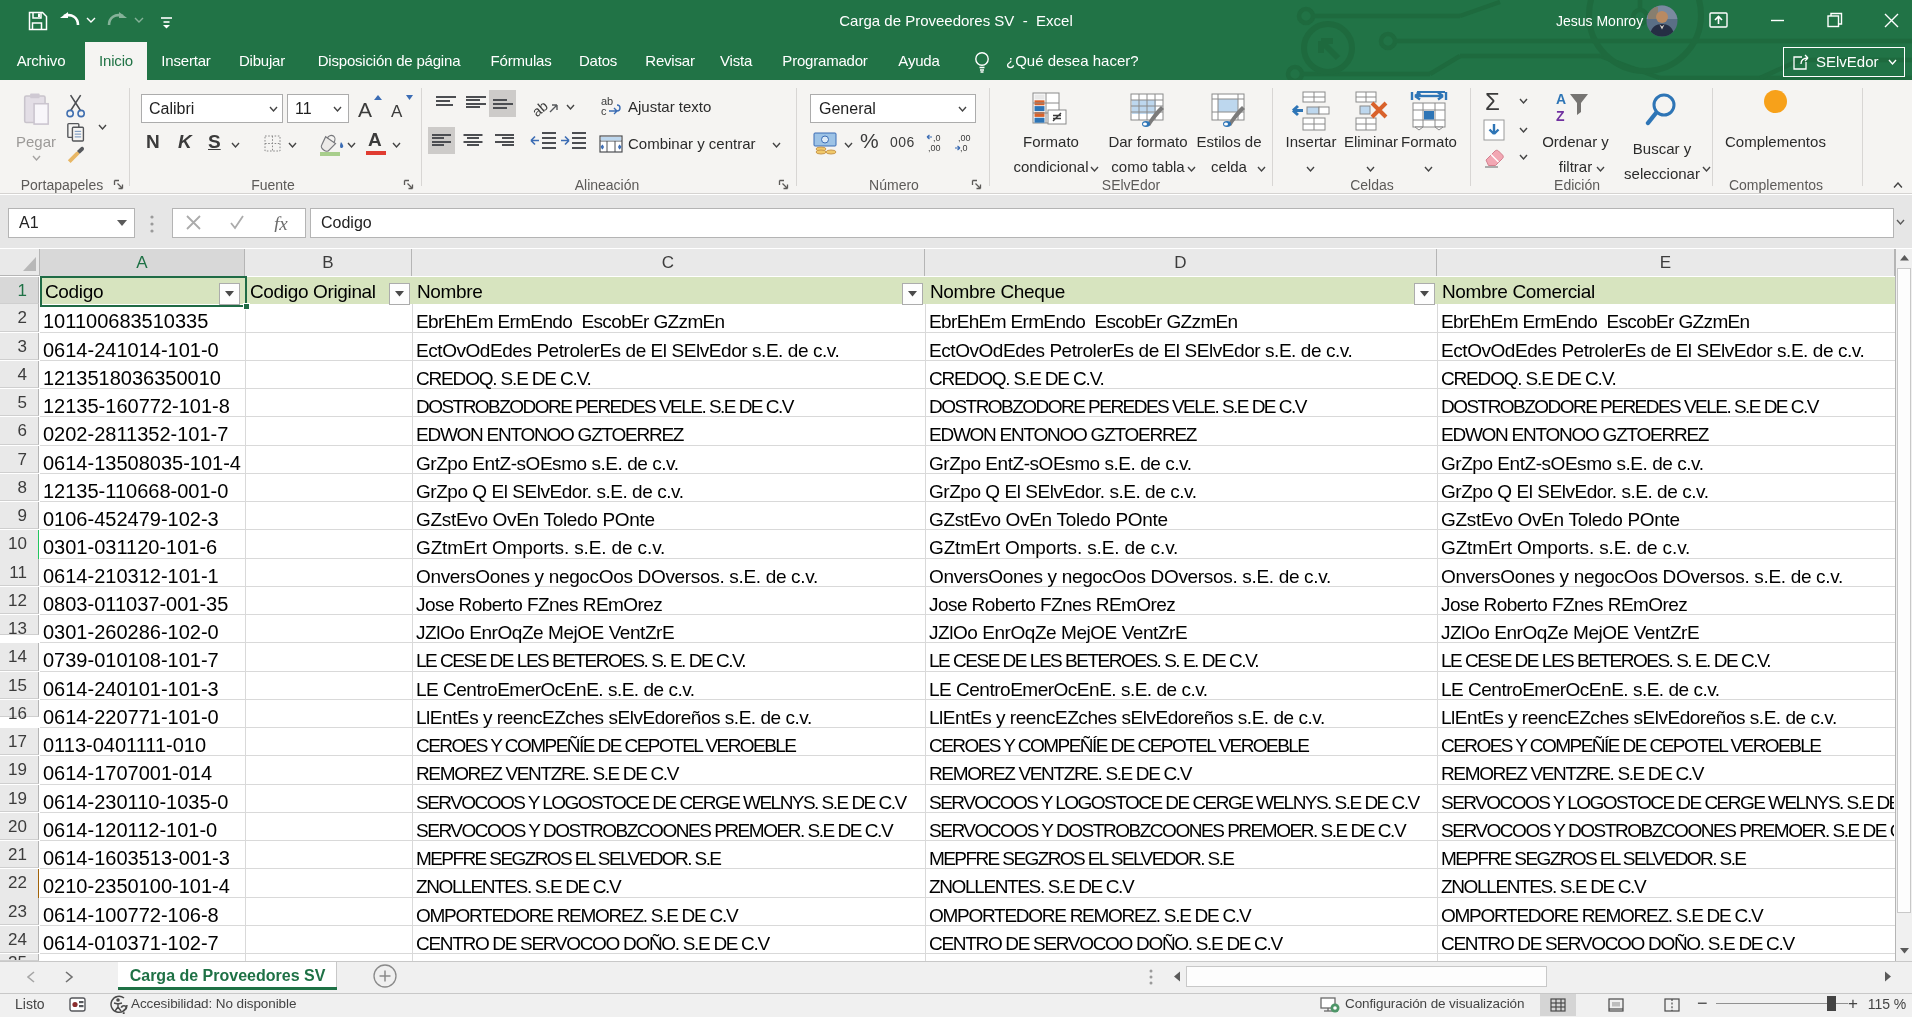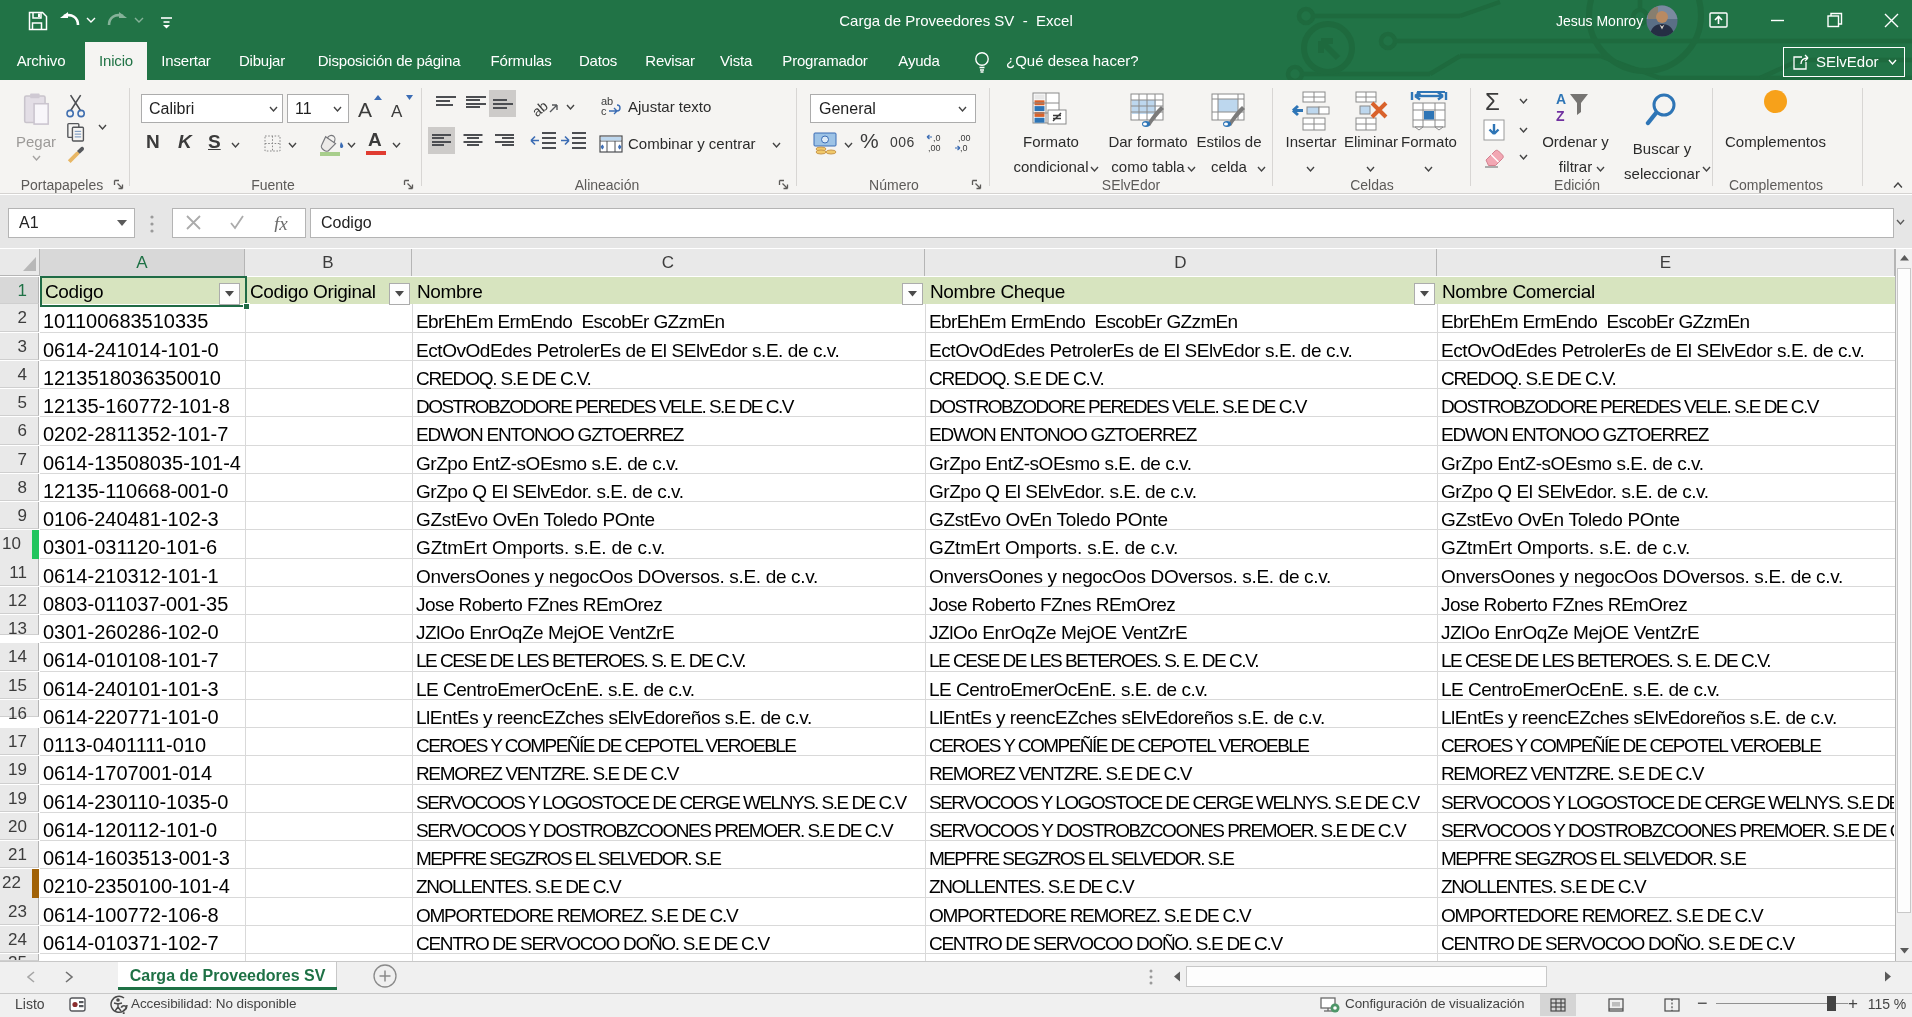--- a/index.html
+++ b/index.html
@@ -535,33 +535,33 @@
 <div class="chd" style="left:1437px;width:458px;background:#E9E9E9;color:#3D3D3D">E</div>
 <div class="rn" style="top:277px;height:27px;line-height:27px;background:#D8D8D8;color:#1E7145;border-right:1px solid #B5B5B5;border-bottom:1px solid #CFCFCF">1</div>
 <div class="rn" style="top:304px;height:28px;border-right:1px solid #B5B5B5">2</div>
 <div class="rn" style="top:333px;height:27px;border-right:1px solid #B5B5B5">3</div>
 <div class="rn" style="top:361px;height:27px;border-right:1px solid #B5B5B5">4</div>
 <div class="rn" style="top:389px;height:27px;border-right:1px solid #B5B5B5">5</div>
 <div class="rn" style="top:417px;height:28px;border-right:1px solid #B5B5B5">6</div>
 <div class="rn" style="top:446px;height:27px;border-right:1px solid #B5B5B5">7</div>
 <div class="rn" style="top:474px;height:27px;border-right:1px solid #B5B5B5">8</div>
 <div class="rn" style="top:502px;height:27px;border-right:1px solid #B5B5B5">9</div>
-<div class="rn" style="top:530px;height:41px;border-right:7px solid #22c55e">10</div>
+<div class="rn" style="top:530px;height:41px;border-right:1px solid #22c55e">10</div>
 <div class="rn" style="top:559px;height:27px;border-right:1px solid #B5B5B5">11</div>
 <div class="rn" style="top:587px;height:27px;border-right:1px solid #B5B5B5">12</div>
 <div class="rn" style="top:615px;height:20px;border-right:1px solid #B5B5B5">13</div>
 <div class="rn" style="top:643px;height:28px;border-right:1px solid #B5B5B5">14</div>
 <div class="rn" style="top:672px;height:27px;border-right:1px solid #B5B5B5">15</div>
 <div class="rn" style="top:700px;height:17px;border-right:1px solid #B5B5B5">16</div>
 <div class="rn" style="top:728px;height:27px;border-right:1px solid #B5B5B5">17</div>
 <div class="rn" style="top:756px;height:28px;border-right:1px solid #B5B5B5">19</div>
 <div class="rn" style="top:785px;height:27px;border-right:1px solid #B5B5B5">19</div>
 <div class="rn" style="top:813px;height:27px;border-right:1px solid #B5B5B5">20</div>
 <div class="rn" style="top:841px;height:27px;border-right:1px solid #B5B5B5">21</div>
-<div class="rn" style="top:869px;height:40px;border-right:7px solid #a16207">22</div>
+<div class="rn" style="top:869px;height:40px;border-right:1px solid #a16207">22</div>
 <div class="rn" style="top:898px;height:27px;border-right:1px solid #B5B5B5">23</div>
 <div class="rn" style="top:926px;height:27px;border-right:1px solid #B5B5B5">24</div>
 <div class="rn" style="top:954px;height:7px;line-height:17px;border-right:1px solid #B5B5B5;overflow:hidden">25</div>
 <div class="vl" style="left:245px;top:277px;height:684px"></div>
 <div class="vl" style="left:412px;top:277px;height:684px"></div>
 <div class="vl" style="left:925px;top:277px;height:684px"></div>
 <div class="vl" style="left:1437px;top:277px;height:684px"></div>
 <div class="vl" style="left:1895px;top:249px;height:712px;background:#B5B5B5"></div>
 <div class="hl" style="left:40px;top:332px;width:1855px"></div>
 <div class="hl" style="left:40px;top:360px;width:1855px"></div>
@@ -631,41 +631,41 @@
 <div class="cell nar" style="left:929px;top:420px;width:506px;letter-spacing:-1.25px">EDWON ENTONOO GZTOERREZ</div>
 <div class="cell nar" style="left:1441px;top:420px;width:453px;letter-spacing:-1.25px">EDWON ENTONOO GZTOERREZ</div>
 <div class="cell" style="left:43px;top:449px;width:201px">0614-13508035-101-4</div>
 <div class="cell nar" style="left:416px;top:449px;width:507px;letter-spacing:-0.46px">GrZpo EntZ-sOEsmo s.E. de c.v.</div>
 <div class="cell nar" style="left:929px;top:449px;width:506px;letter-spacing:-0.46px">GrZpo EntZ-sOEsmo s.E. de c.v.</div>
 <div class="cell nar" style="left:1441px;top:449px;width:453px;letter-spacing:-0.46px">GrZpo EntZ-sOEsmo s.E. de c.v.</div>
 <div class="cell" style="left:43px;top:477px;width:201px">12135-110668-001-0</div>
 <div class="cell nar" style="left:416px;top:477px;width:507px;letter-spacing:-0.46px">GrZpo Q El SElvEdor. s.E. de c.v.</div>
 <div class="cell nar" style="left:929px;top:477px;width:506px;letter-spacing:-0.46px">GrZpo Q El SElvEdor. s.E. de c.v.</div>
 <div class="cell nar" style="left:1441px;top:477px;width:453px;letter-spacing:-0.46px">GrZpo Q El SElvEdor. s.E. de c.v.</div>
-<div class="cell" style="left:43px;top:505px;width:201px">0106-240481-102-3</div>
+<div class="cell" style="left:43px;top:505px;width:201px">0106-452479-102-3</div>
 <div class="cell nar" style="left:416px;top:505px;width:507px;letter-spacing:-0.32px">GZstEvo OvEn Toledo POnte</div>
 <div class="cell nar" style="left:929px;top:505px;width:506px;letter-spacing:-0.32px">GZstEvo OvEn Toledo POnte</div>
 <div class="cell nar" style="left:1441px;top:505px;width:453px;letter-spacing:-0.32px">GZstEvo OvEn Toledo POnte</div>
 <div class="cell" style="left:43px;top:533px;width:201px">0301-031120-101-6</div>
 <div class="cell nar" style="left:416px;top:533px;width:507px;letter-spacing:-0.13px">GZtmErt Omports. s.E. de c.v.</div>
 <div class="cell nar" style="left:929px;top:533px;width:506px;letter-spacing:-0.13px">GZtmErt Omports. s.E. de c.v.</div>
 <div class="cell nar" style="left:1441px;top:533px;width:453px;letter-spacing:-0.13px">GZtmErt Omports. s.E. de c.v.</div>
 <div class="cell" style="left:43px;top:562px;width:201px">0614-210312-101-1</div>
 <div class="cell nar" style="left:416px;top:562px;width:507px;letter-spacing:-0.33px">OnversOones y negocOos DOversos. s.E. de c.v.</div>
 <div class="cell nar" style="left:929px;top:562px;width:506px;letter-spacing:-0.33px">OnversOones y negocOos DOversos. s.E. de c.v.</div>
 <div class="cell nar" style="left:1441px;top:562px;width:453px;letter-spacing:-0.33px">OnversOones y negocOos DOversos. s.E. de c.v.</div>
 <div class="cell" style="left:43px;top:590px;width:201px">0803-011037-001-35</div>
 <div class="cell nar" style="left:416px;top:590px;width:507px;letter-spacing:-0.56px">Jose Roberto FZnes REmOrez</div>
 <div class="cell nar" style="left:929px;top:590px;width:506px;letter-spacing:-0.56px">Jose Roberto FZnes REmOrez</div>
 <div class="cell nar" style="left:1441px;top:590px;width:453px;letter-spacing:-0.56px">Jose Roberto FZnes REmOrez</div>
 <div class="cell" style="left:43px;top:618px;width:201px">0301-260286-102-0</div>
 <div class="cell nar" style="left:416px;top:618px;width:507px;letter-spacing:-0.45px">JZlOo EnrOqZe MejOE VentZrE</div>
 <div class="cell nar" style="left:929px;top:618px;width:506px;letter-spacing:-0.45px">JZlOo EnrOqZe MejOE VentZrE</div>
 <div class="cell nar" style="left:1441px;top:618px;width:453px;letter-spacing:-0.45px">JZlOo EnrOqZe MejOE VentZrE</div>
-<div class="cell" style="left:43px;top:646px;width:201px">0614-010108-101-7</div>
+<div class="cell" style="left:43px;top:646px;width:201px">0739-010108-101-7</div>
 <div class="cell nar" style="left:416px;top:646px;width:507px;letter-spacing:-1.49px">LE CESE DE LES BETEROES. S. E. DE C.V.</div>
 <div class="cell nar" style="left:929px;top:646px;width:506px;letter-spacing:-1.49px">LE CESE DE LES BETEROES. S. E. DE C.V.</div>
 <div class="cell nar" style="left:1441px;top:646px;width:453px;letter-spacing:-1.49px">LE CESE DE LES BETEROES. S. E. DE C.V.</div>
 <div class="cell" style="left:43px;top:675px;width:201px">0614-240101-101-3</div>
 <div class="cell nar" style="left:416px;top:675px;width:507px;letter-spacing:-0.49px">LE CentroEmerOcEnE. s.E. de c.v.</div>
 <div class="cell nar" style="left:929px;top:675px;width:506px;letter-spacing:-0.49px">LE CentroEmerOcEnE. s.E. de c.v.</div>
 <div class="cell nar" style="left:1441px;top:675px;width:453px;letter-spacing:-0.49px">LE CentroEmerOcEnE. s.E. de c.v.</div>
 <div class="cell" style="left:43px;top:703px;width:201px">0614-220771-101-0</div>
 <div class="cell nar" style="left:416px;top:703px;width:507px;letter-spacing:-0.47px">LlEntEs y reencEZches sElvEdoreños s.E. de c.v.</div>
 <div class="cell nar" style="left:929px;top:703px;width:506px;letter-spacing:-0.47px">LlEntEs y reencEZches sElvEdoreños s.E. de c.v.</div>

